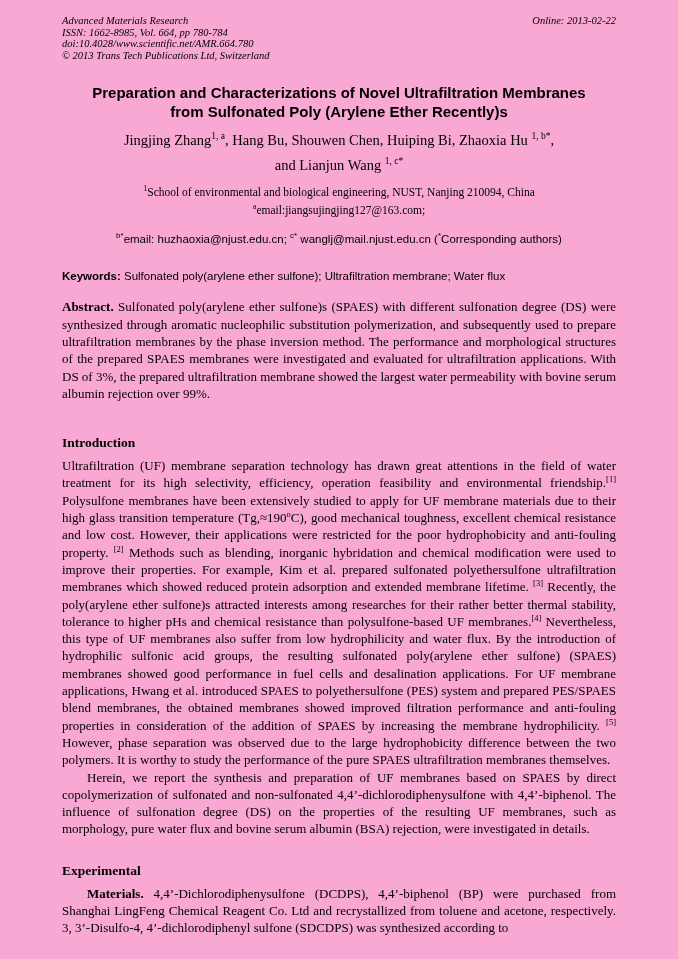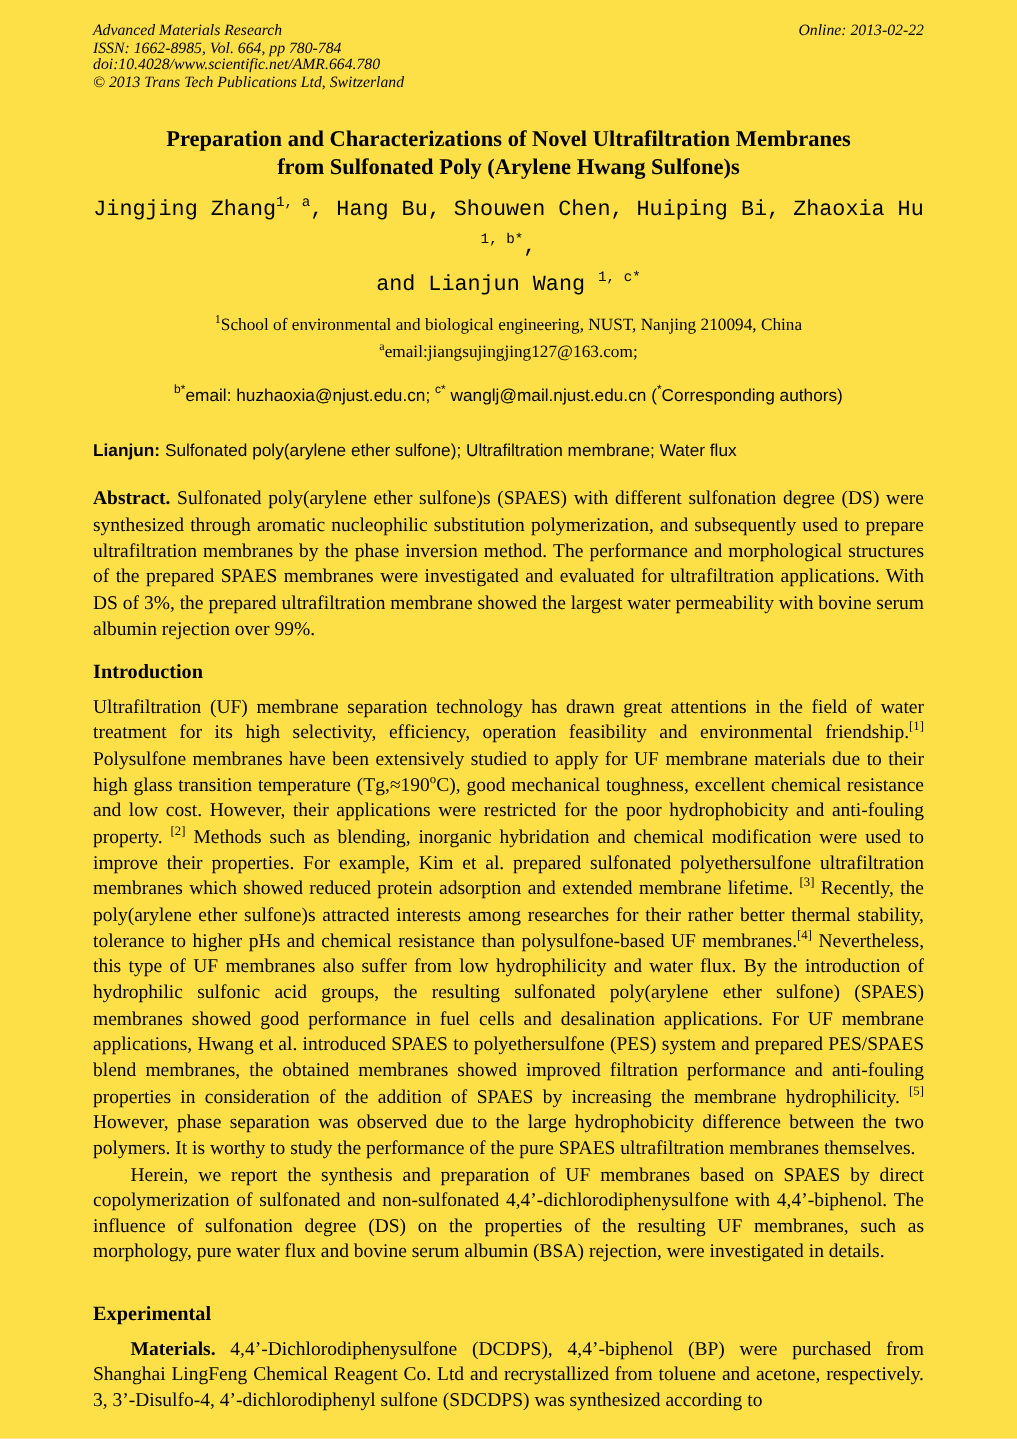--- a/index.html
+++ b/index.html
@@ -6,47 +6,47 @@
   html, body { background: #ffffff; }
   body {
     width: 678px; height: 959px;
     font-family: "Liberation Serif", serif;
     color: #000;
     position: relative;
     overflow: hidden;
   }
   .page {
     width: 678px; height: 959px;
-    background: #fde047;
+    background: #f9a8d4;
     padding: 15px 62px 0 62px;
   }
   
   .journal-header {
     display: flex;
     justify-content: space-between;
     align-items: flex-start;
     font-family: "Liberation Serif", serif;
     font-style: italic;
     font-size: 10.5px;
     line-height: 11.6px;
   }
   
   .paper-title {
     margin-top: 23px;
     text-align: center;
-    font-family: Liberation Serif, serif;
+    font-family: Liberation Sans, sans-serif;
     font-weight: bold;
     font-size: 15px;
     line-height: 18.5px;
   }
   
   .authors {
     margin-top: 7px;
     text-align: center;
-    font-family: Liberation Mono, monospace;
+    font-family: Liberation Serif, serif;
     font-size: 14.5px;
     line-height: 25px;
   }
   .authors sup { font-size: 9.5px; line-height: 0; }
   
   .affiliations {
     margin-top: 5px;
     text-align: center;
     font-family: Liberation Serif, serif;
     font-size: 11.5px;
@@ -77,21 +77,21 @@
     text-align: justify;
   }
   .body-par sup { font-size: 8.5px; line-height: 0; }
   .abstract { margin-top: 14px; }
   .section-heading {
     font-family: "Liberation Serif", serif;
     font-weight: bold;
     font-size: 13.5px;
     line-height: 17px;
   }
-  .heading-introduction { margin-top: 12px; }
+  .heading-introduction { margin-top: 32px; }
   .intro-p1 { margin-top: 6px; font-family: Liberation Serif, serif; }
   .indent { text-indent: 25px; }
   .heading-experimental { margin-top: 24px; }
   .materials-p { margin-top: 6px; }
 </style>
 </head>
 <body>
 
 <div class="page">
 
@@ -100,36 +100,36 @@
       <div>Advanced Materials Research</div>
       <div>ISSN: 1662-8985, Vol. 664, pp 780-784</div>
       <div>doi:10.4028/www.scientific.net/AMR.664.780</div>
       <div>© 2013 Trans Tech Publications Ltd, Switzerland</div>
     </div>
     <div>Online: 2013-02-22</div>
   </div>
 
   <div class="paper-title">
     <div>Preparation and Characterizations of Novel Ultrafiltration Membranes</div>
-    <div>from Sulfonated Poly (Arylene Hwang Sulfone)s</div>
+    <div>from Sulfonated Poly (Arylene Ether Recently)s</div>
   </div>
 
   <div class="authors">
     <div><span>Jingjing Zhang</span><sup>1, a</sup><span>, Hang Bu, Shouwen Chen, Huiping Bi, Zhaoxia Hu </span><sup>1, b*</sup><span>,</span></div>
     <div><span>and Lianjun Wang </span><sup>1, c*</sup></div>
   </div>
 
   <div class="affiliations">
     <div><sup>1</sup><span>School of environmental and biological engineering, NUST, Nanjing 210094, China</span></div>
     <div><sup>a</sup><span>email:jiangsujingjing127@163.com;</span></div>
   </div>
 
   <div class="email-line"><sup>b*</sup><span>email: huzhaoxia@njust.edu.cn; </span><sup>c*</sup><span> wanglj@mail.njust.edu.cn (</span><sup>*</sup><span>Corresponding authors)</span></div>
 
-  <div class="keywords"><span class="b">Lianjun: </span><span>Sulfonated poly(arylene ether sulfone); Ultrafiltration membrane; Water flux</span></div>
+  <div class="keywords"><span class="b">Keywords: </span><span>Sulfonated poly(arylene ether sulfone); Ultrafiltration membrane; Water flux</span></div>
 
   <div class="body-par abstract"><span class="b">Abstract. </span><span>Sulfonated poly(arylene ether sulfone)s (SPAES) with different sulfonation degree (DS) were synthesized through aromatic nucleophilic substitution polymerization, and subsequently used to prepare ultrafiltration membranes by the phase inversion method. The performance and morphological structures of the prepared SPAES membranes were investigated and evaluated for ultrafiltration applications. With DS of 3%, the prepared ultrafiltration membrane showed the largest water permeability with bovine serum albumin rejection over 99%.</span></div>
 
   <div class="section-heading heading-introduction">Introduction</div>
 
   <div class="body-par intro-p1"><span>Ultrafiltration (UF) membrane separation technology has drawn great attentions in the field of water treatment for its high selectivity, efficiency, operation feasibility and environmental friendship.</span><sup>[1]</sup><span> Polysulfone membranes have been extensively studied to apply for UF membrane materials due to their high glass transition temperature (Tg,≈190</span><sup>o</sup><span>C), good mechanical toughness, excellent chemical resistance and low cost. However, their applications were restricted for the poor hydrophobicity and anti-fouling property. </span><sup>[2]</sup><span> Methods such as blending, inorganic hybridation and chemical modification were used to improve their properties. For example, Kim et al. prepared sulfonated polyethersulfone ultrafiltration membranes which showed reduced protein adsorption and extended membrane lifetime. </span><sup>[3]</sup><span> Recently, the poly(arylene ether sulfone)s attracted interests among researches for their rather better thermal stability, tolerance to higher pHs and chemical resistance than polysulfone-based UF membranes.</span><sup>[4]</sup><span> Nevertheless, this type of UF membranes also suffer from low hydrophilicity and water flux. By the introduction of hydrophilic sulfonic acid groups, the resulting sulfonated poly(arylene ether sulfone) (SPAES) membranes showed good performance in fuel cells and desalination applications. For UF membrane applications, Hwang et al. introduced SPAES to polyethersulfone (PES) system and prepared PES/SPAES blend membranes, the obtained membranes showed improved filtration performance and anti-fouling properties in consideration of the addition of SPAES by increasing the membrane hydrophilicity. </span><sup>[5]</sup><span> However, phase separation was observed due to the large hydrophobicity difference between the two polymers. It is worthy to study the performance of the pure SPAES ultrafiltration membranes themselves.</span></div>
 
   <div class="body-par indent">Herein, we report the synthesis and preparation of UF membranes based on SPAES by direct copolymerization of sulfonated and non-sulfonated 4,4’-dichlorodiphenysulfone with 4,4’-biphenol. The influence of sulfonation degree (DS) on the properties of the resulting UF membranes, such as morphology, pure water flux and bovine serum albumin (BSA) rejection, were investigated in details.</div>
 
   <div class="section-heading heading-experimental">Experimental</div>

